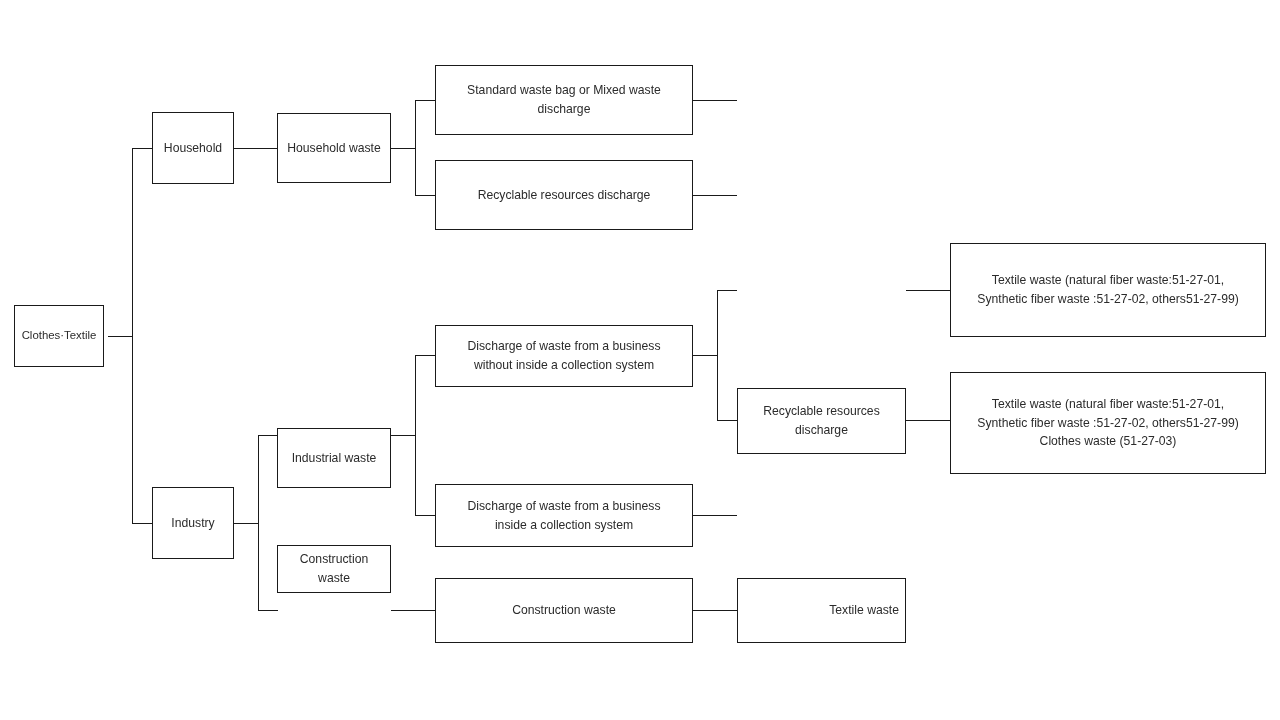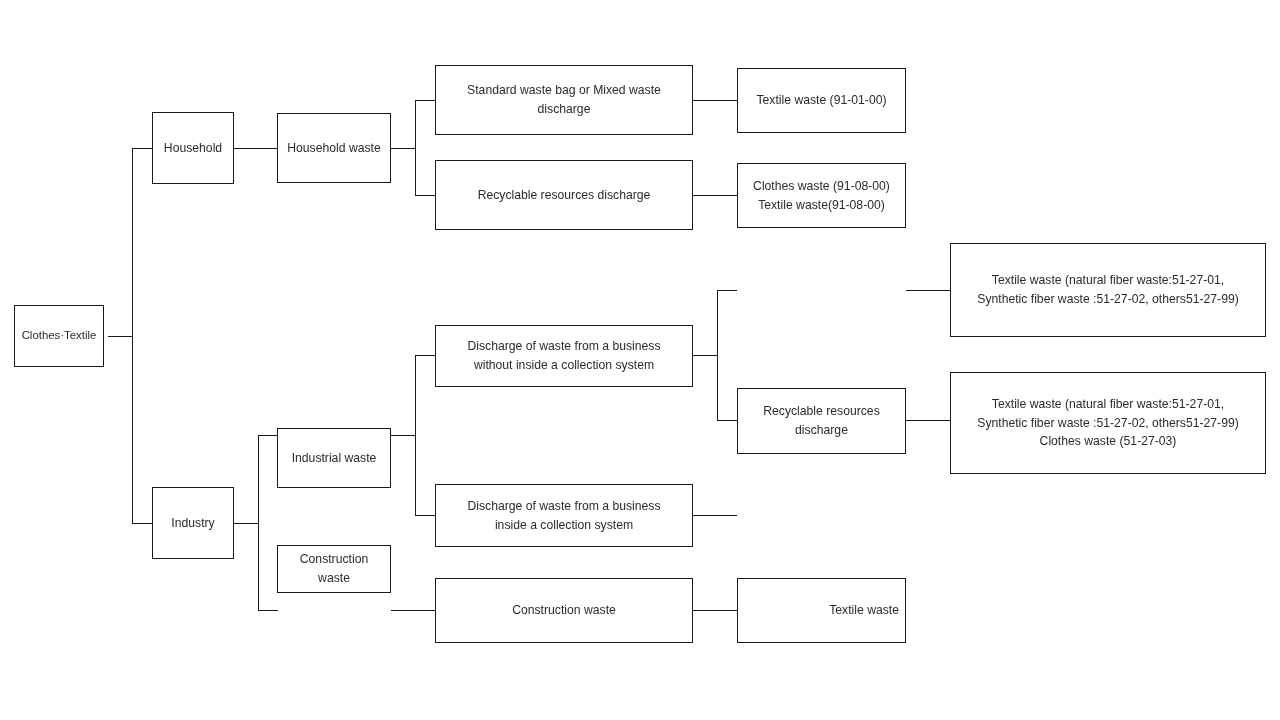--- a/index.html
+++ b/index.html
@@ -131,28 +131,21 @@
 
   <div class="node fs12" style="left:435px; top:484px; width:258px; height:63px;">
     <span class="lbl">Discharge of waste from a business
 inside a collection system</span>
   </div>
 
   <div class="node fs12" style="left:435px; top:578px; width:258px; height:65px;">
     <span class="lbl">Construction waste</span>
   </div>
 
-  <div class="node fs12" style="left:737px; top:68px; width:169px; height:65px;">
-    <span class="lbl">Textile  waste (91-01-00)</span>
-  </div>
 
-  <div class="node fs12" style="left:737px; top:163px; width:169px; height:65px;">
-    <span class="lbl">Clothes  waste (91-08-00)
-Textile  waste(91-08-00)</span>
-  </div>
 
 
   <div class="node fs12" style="left:737px; top:388px; width:169px; height:66px;">
     <span class="lbl">Recyclable  resources
 discharge</span>
   </div>
 
 
   <div class="node fs12" style="left:737px; top:578px; width:169px; height:65px;text-align:right;">
     <span class="lbl">Textile  waste</span>

